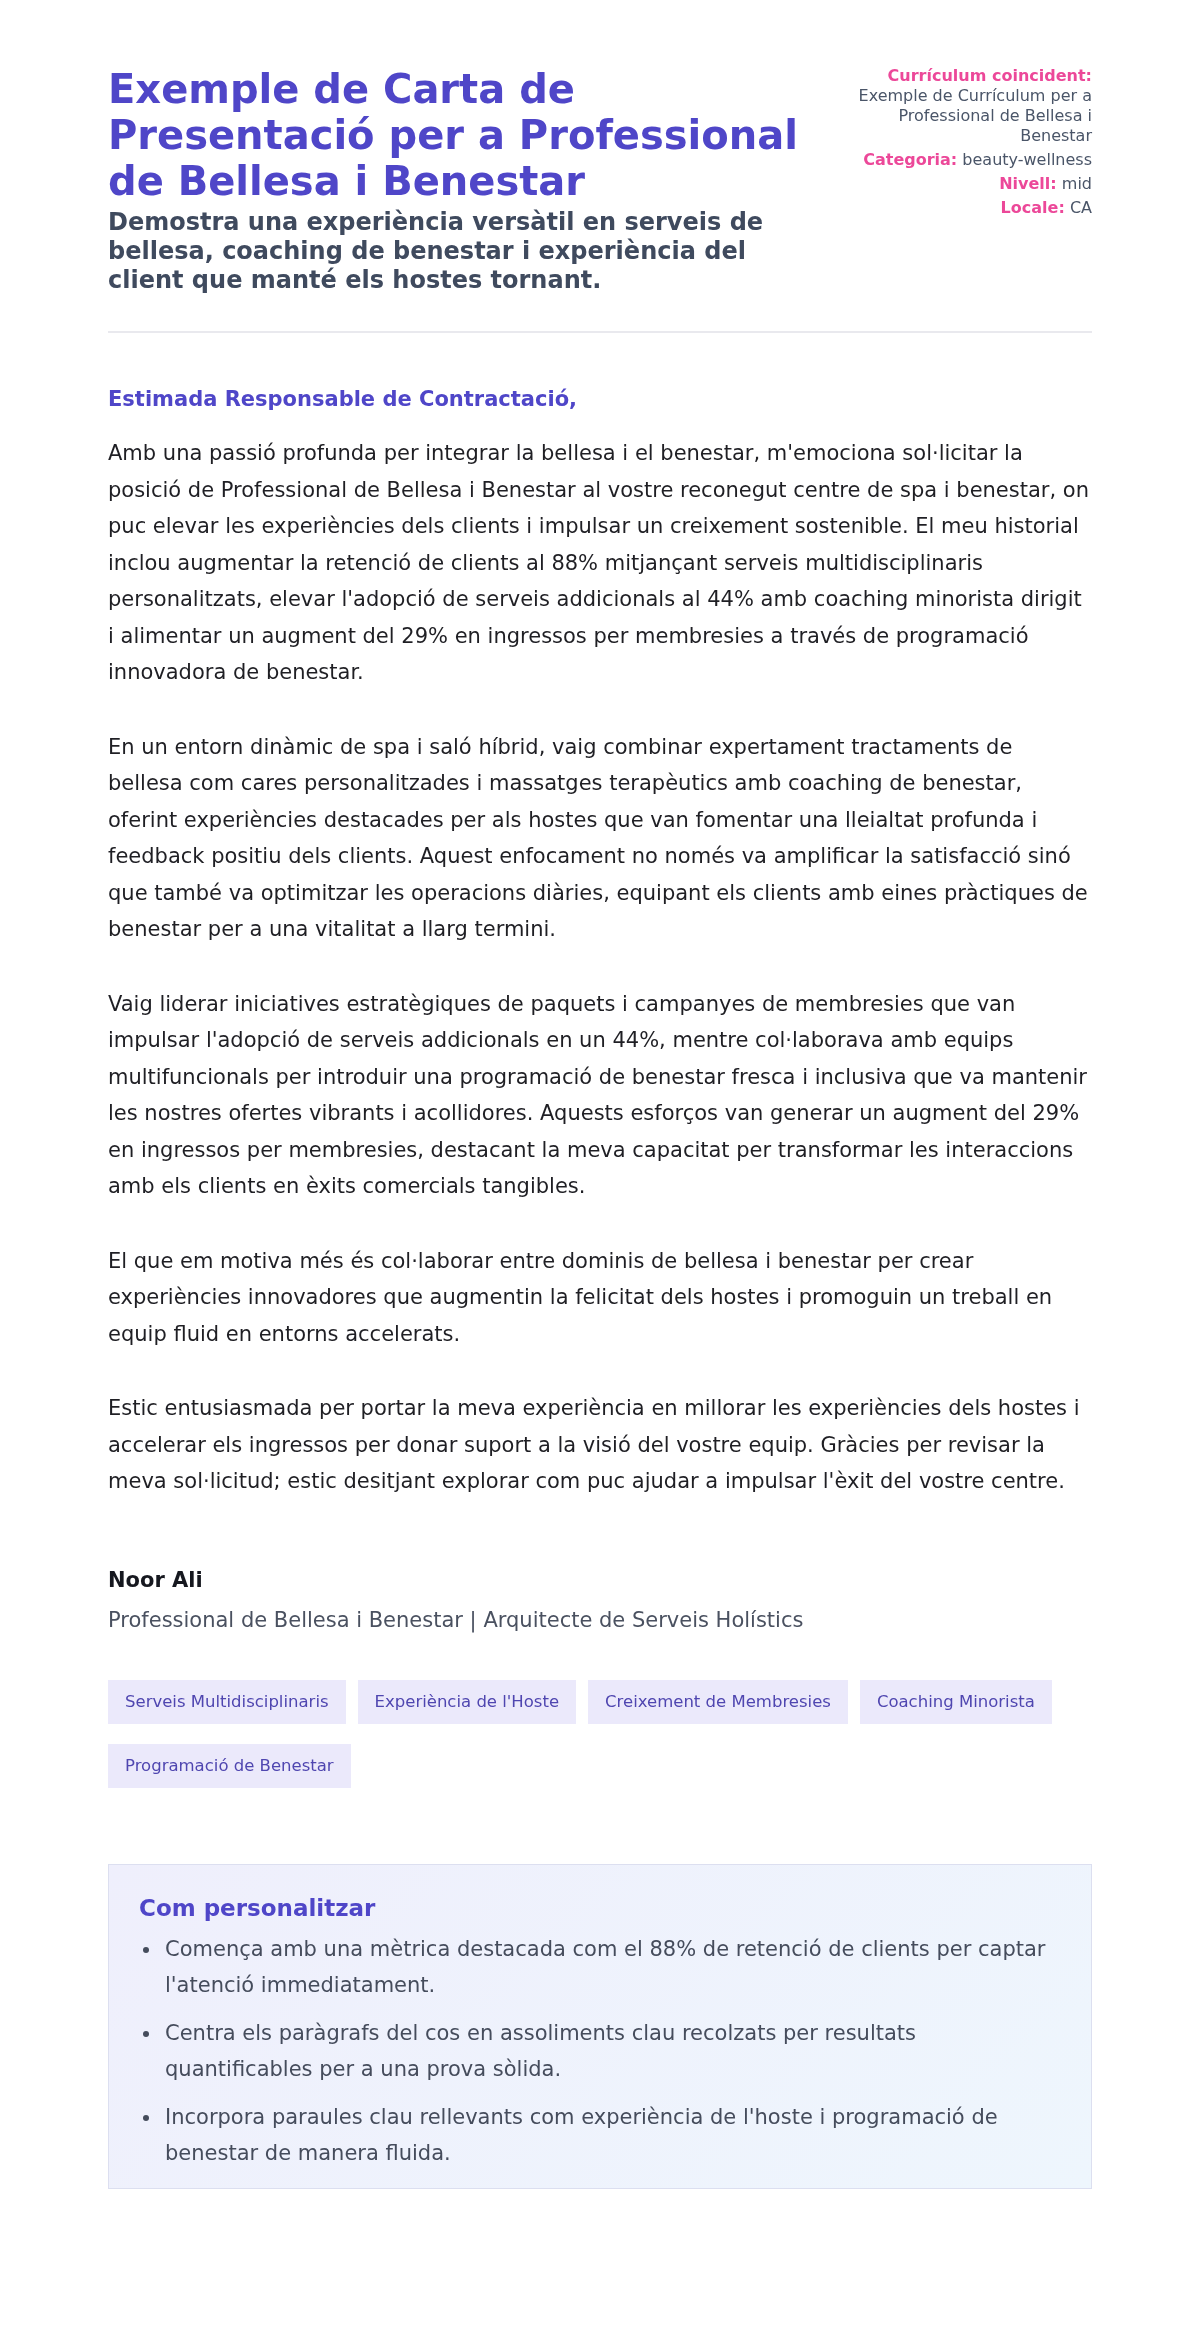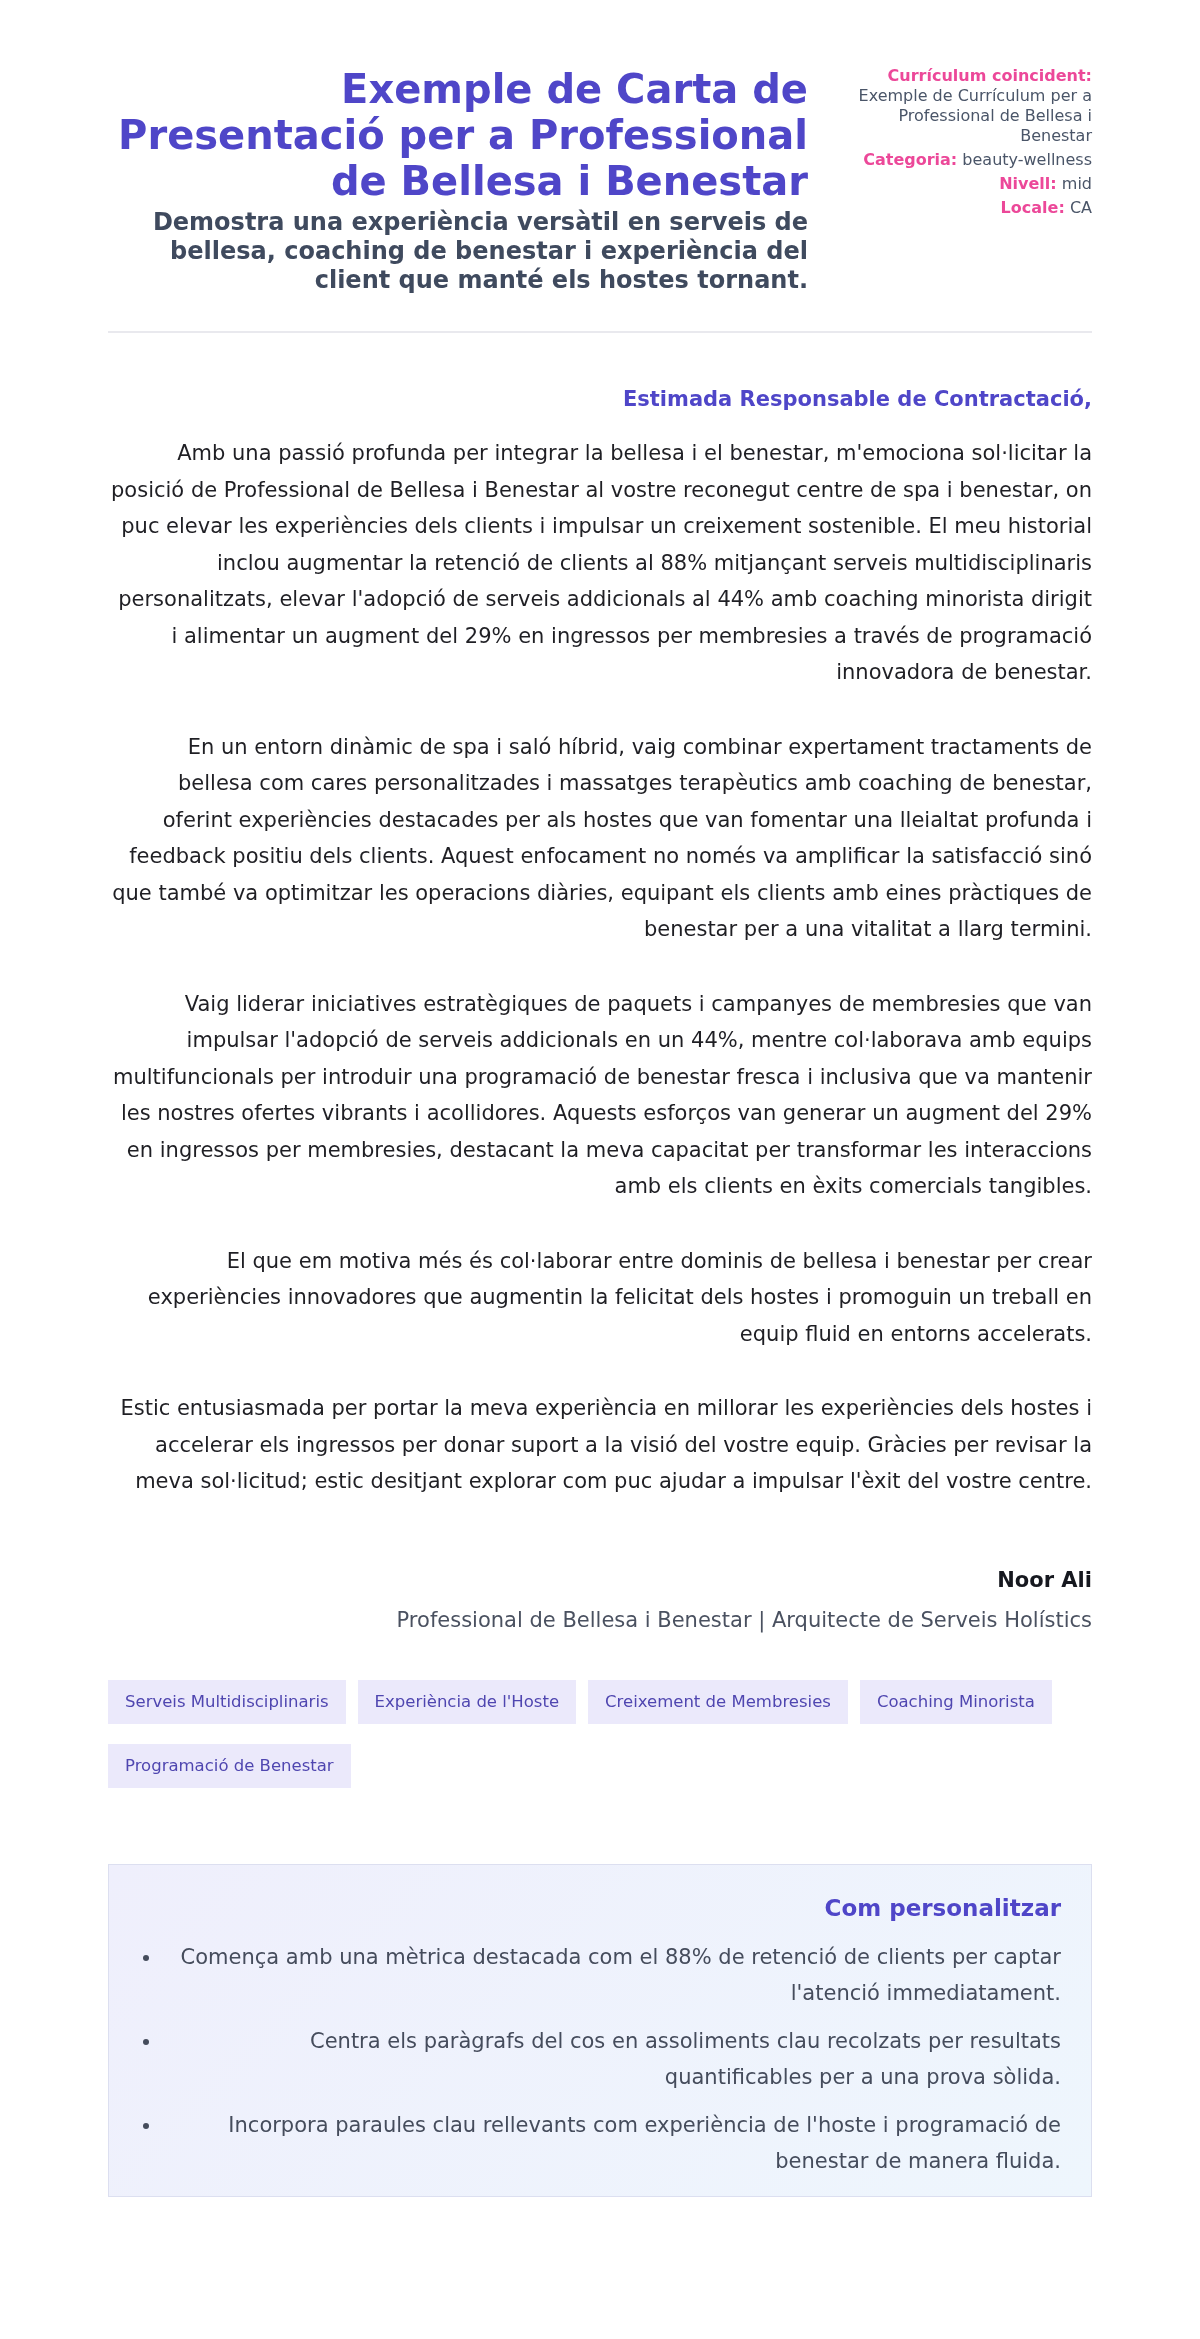--- a/index.html
+++ b/index.html
@@ -1,15 +1,15 @@
 <!DOCTYPE html>
 <html><head>
   <meta charset="utf-8">
   <style>
-    * { box-sizing: border-box; margin: 0; padding: 0; text-align: right; }
+    * { box-sizing: border-box; margin: 0; padding: 0; }
     html, body { background: #ffffff; }
     body {
       width: 1200px;
       min-height: 2339px;
       font-family: "DejaVu Sans", sans-serif;
       color: #1a1a1a;
     }
     .page {
       width: 1200px;
       padding: 64px 108px 60px 108px;
@@ -91,21 +91,21 @@
       background: linear-gradient(135deg, #efeffc 0%, #eef6fd 100%);
       padding: 28px 30px 17px 30px;
     }
     .tips-title {
       color: #4f46c8;
       font-size: 23px;
       font-weight: bold;
       line-height: 30px;
     }
     .tips ul {
-      margin-top: 16px;
+      margin-top: 8px;
       padding-left: 26px;
       list-style: none;
     }
     .tips li {
       position: relative;
       font-size: 21px;
       line-height: 36px;
       color: #454c5c;
       margin-bottom: 12px;
     }

